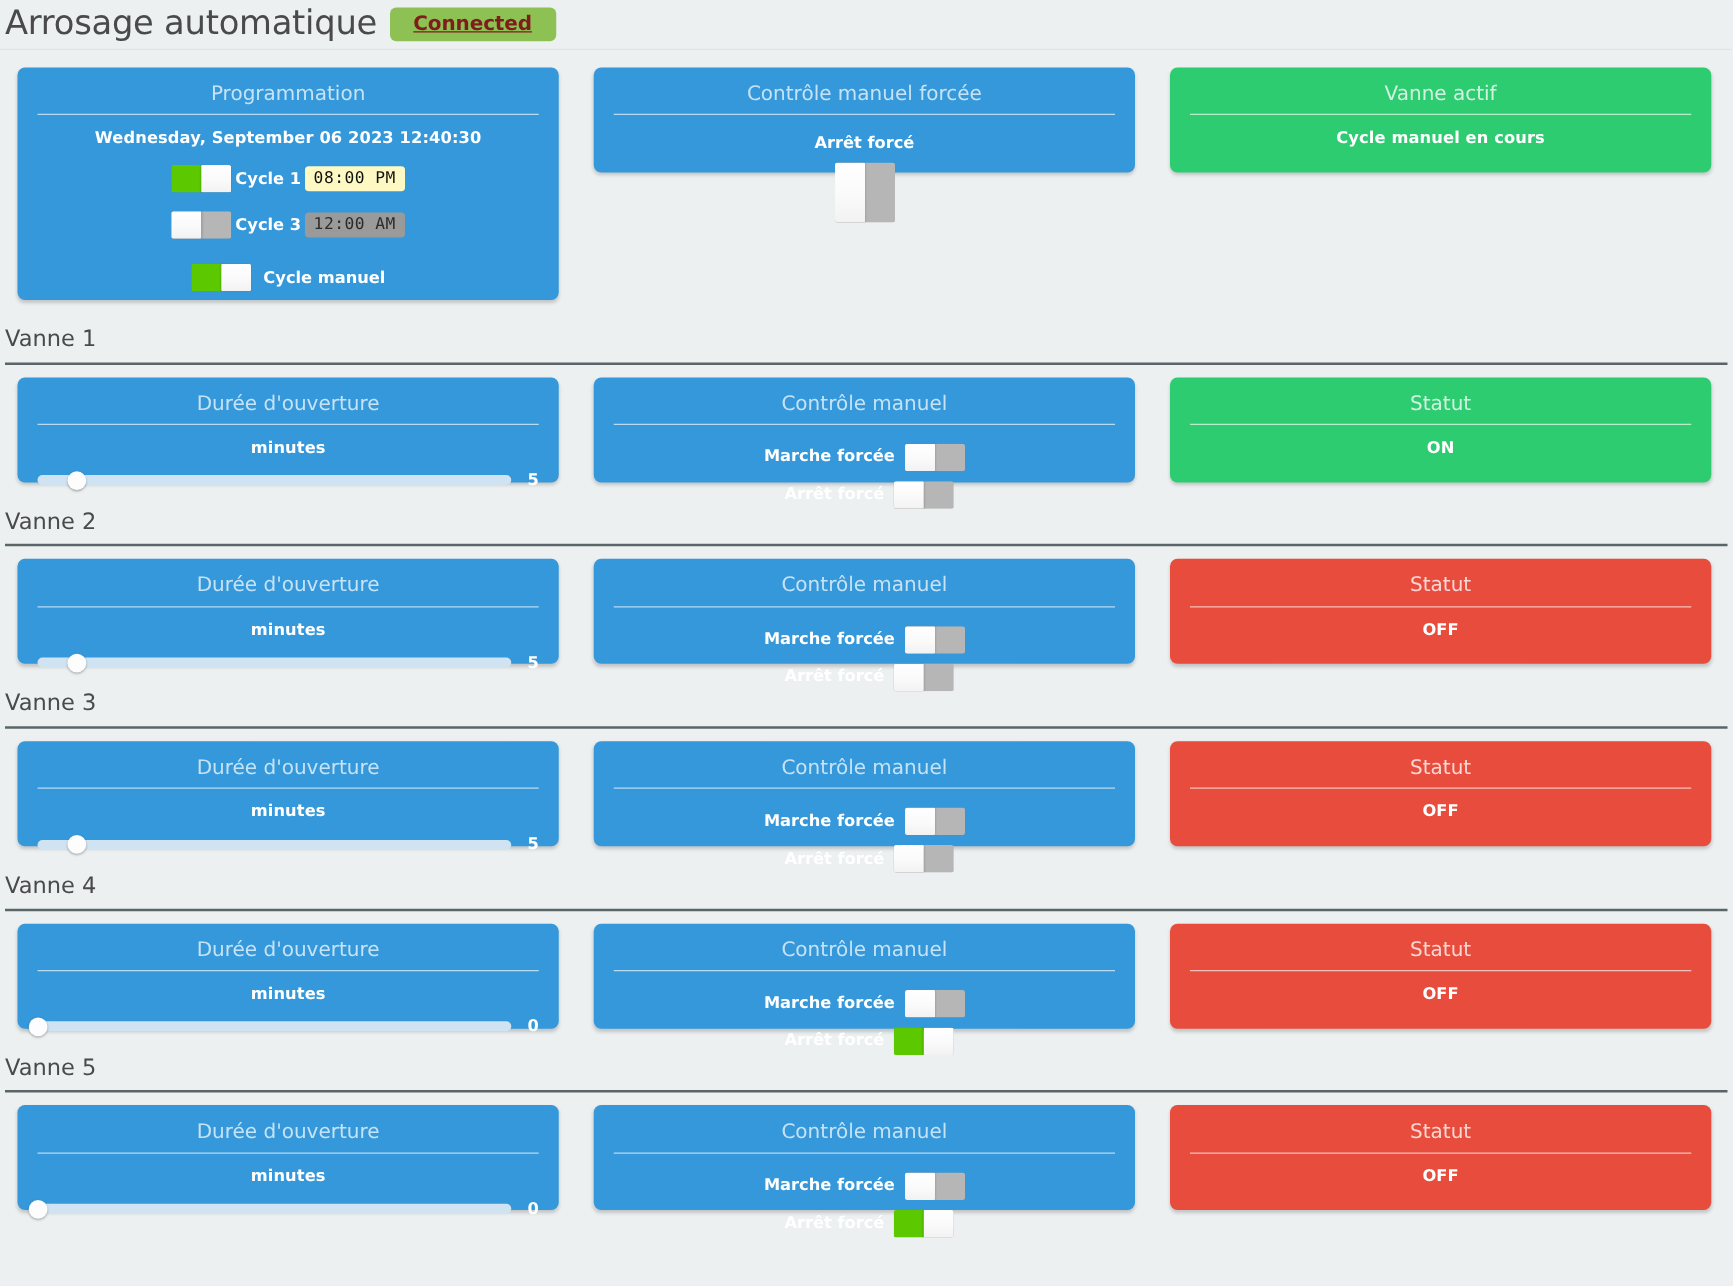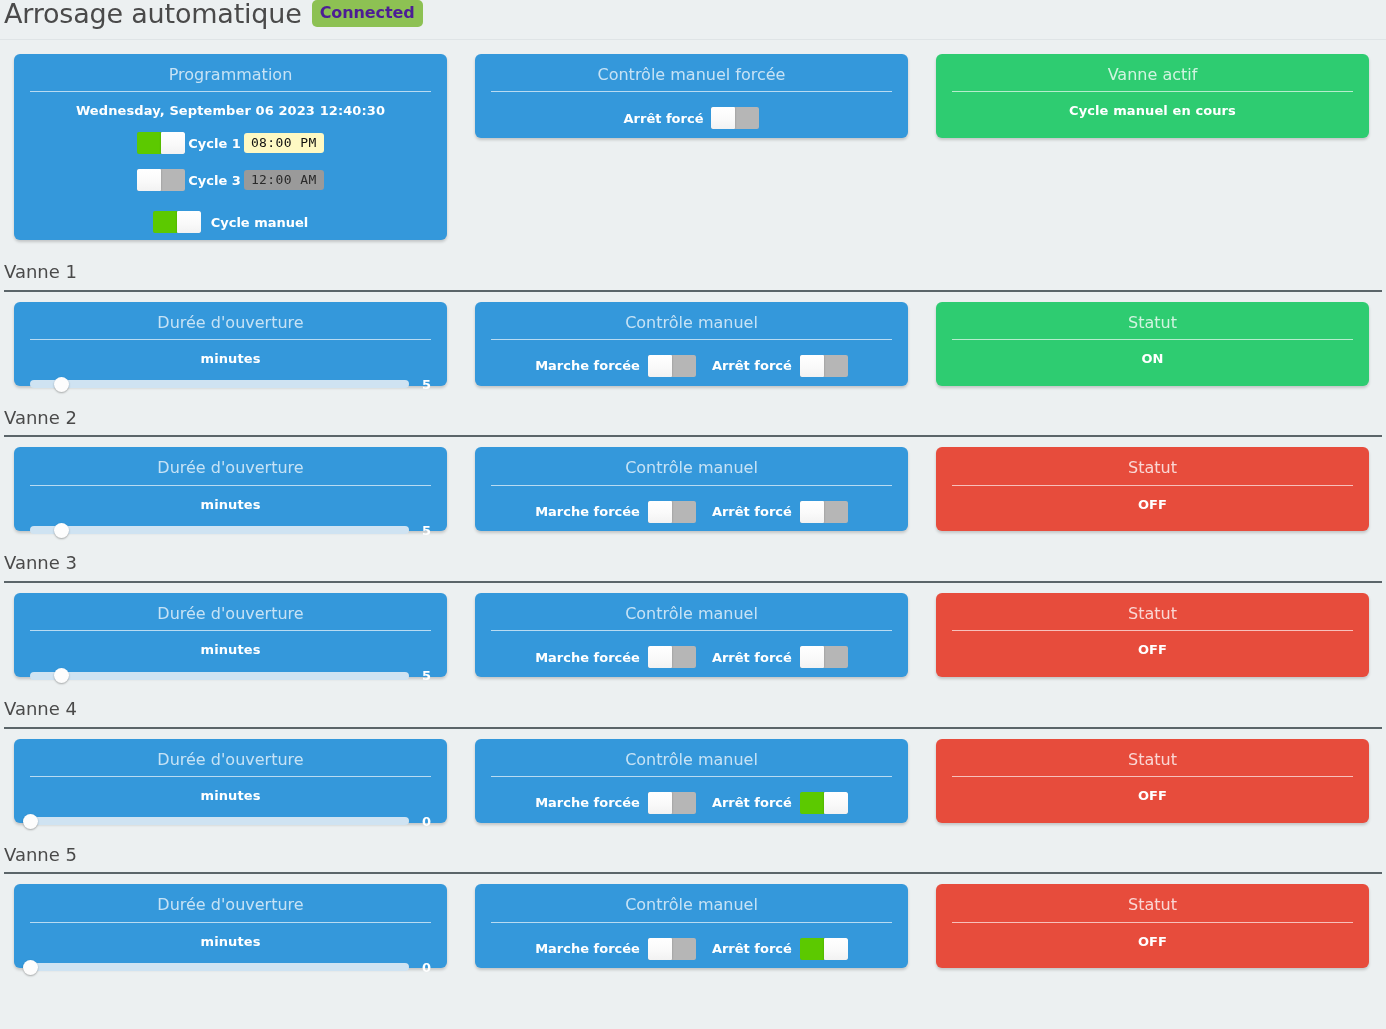--- a/index.html
+++ b/index.html
@@ -9,42 +9,43 @@
     background: #ECF0F1;
     font-family: "DejaVu Sans", sans-serif;
     overflow: hidden;
   }
 
   
   .page-header {
     height: 40px;
     padding: 0 0 0 4px;
     display: flex;
-    align-items: flex-start;
+    align-items: center;
     gap: 10px;
     border-bottom: 1px solid #dfe4e6;
     background: #ECF0F1;
   }
   .page-title {
     font-size: 27px;
     font-weight: 400;
     color: #4a4a4a;
     letter-spacing: -0.2px;
     line-height: 1;
     padding-bottom: 3px;
   }
   .badge-connected {
     background: #8DC153;
-    color: #4c1d95;
+    color: #7f1d1d;
     font-size: 16px;
     font-weight: bold;
-    padding: 5px 8px 6px;
+    padding: 5px 19px 6px;
     border-radius: 5px;
     line-height: 1;
     letter-spacing: -0.1px;
+    text-decoration: underline;
   }
 
   
   .row {
     display: flex;
     padding: 0 14px;
     gap: 28px;
   }
   .col { width: 433px; flex: 0 0 433px; }
 
@@ -184,20 +185,21 @@
   }
 
   
   .mc-card { height: 84px; }
   .mc-inline {
     display: flex;
     align-items: center;
     justify-content: center;
     gap: 8px;
     margin-top: 4px;
+    flex-direction: column;
   }
   .mc-inline .pair {
     display: flex;
     align-items: center;
     gap: 8px;
   }
   .mc-inline .pair + .pair { margin-left: 8px; }
   .mc-label {
     font-weight: bold;
     font-size: 13px;

